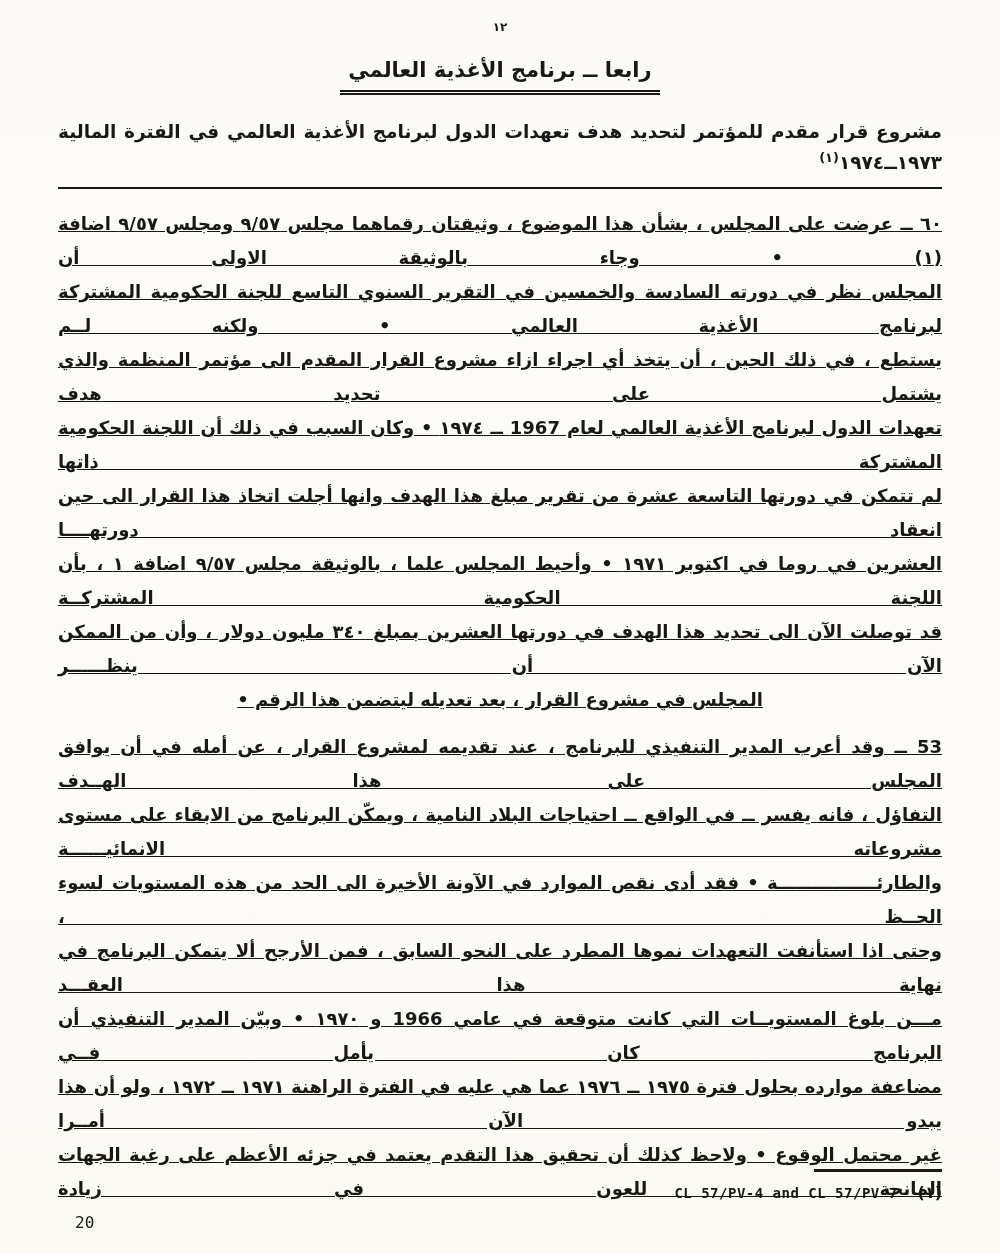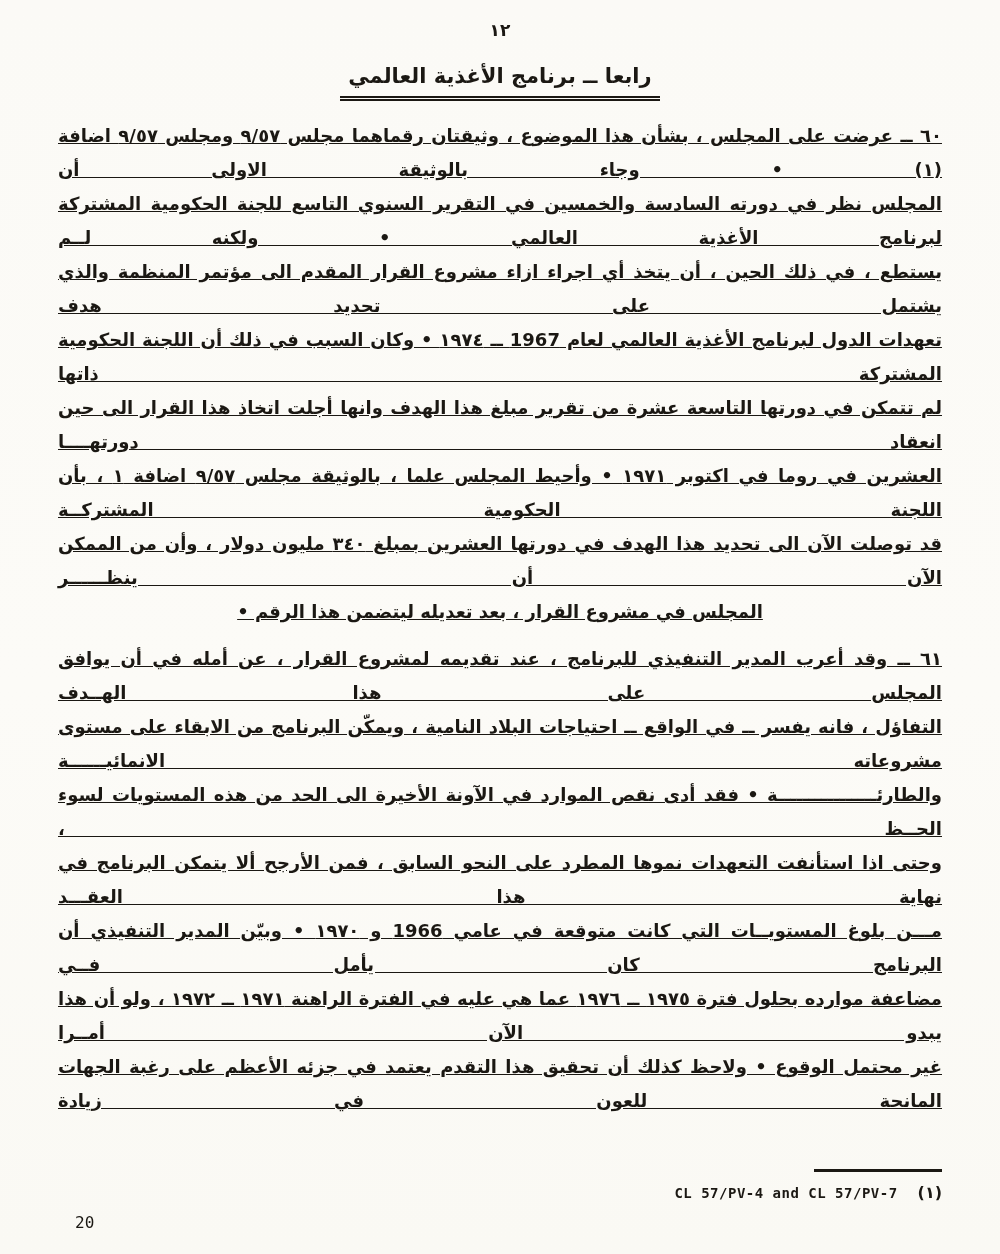--- a/index.html
+++ b/index.html
@@ -14,21 +14,21 @@
     background:linear-gradient(180deg,#fbfaf6 0%,#fcfbf7 55%,#faf9f4 100%);
     color:#1b1813;
     direction:rtl;
     box-sizing:border-box;
     padding:14px 58px 0 58px;
     font-weight:700;
     overflow:hidden;
   }
   .page-num-top{
     text-align:center;
-    font-size:17px;
+    font-size:12px;
     letter-spacing:2px;
     margin-top:6px;
   }
   .title-wrap{ text-align:center; margin-top:24px; }
   .title{
     display:inline-block;
     font-size:21px;
     padding:0 8px 8px 8px;
     border-bottom:5px double #1b1813;
   }
@@ -94,36 +94,37 @@
 <body>
 
 <div class="page">
 
   <div class="page-num-top">١٢</div>
 
   <div class="title-wrap">
     <span class="title">رابعا ــ برنامج الأغذية العالمي</span>
   </div>
 
+  <div class="subtitle-wrap"><span>مشروع قرار مقدم للمؤتمر لتحديد هدف تعهدات الدول لبرنامج الأغذية العالمي في الفترة المالية ١٩٧٣ــ١٩٧٤</span><sup>(١)</sup></div>
 
   <div class="body">
 
     <div class="para">
       <div class="line">٦٠ ــ  عرضت على المجلس ، بشأن هذا الموضوع ، وثيقتان رقماهما مجلس ٩/٥٧ ومجلس ٩/٥٧ اضافة (١) • وجاء بالوثيقة الاولى أن</div>
       <div class="line">المجلس نظر في دورته السادسة والخمسين في التقرير السنوي التاسع للجنة الحكومية المشتركة لبرنامج الأغذية العالمي • ولكنه لــم</div>
       <div class="line">يستطع ، في ذلك الحين ، أن يتخذ أي اجراء ازاء مشروع القرار المقدم الى مؤتمر المنظمة والذي يشتمل على تحديد هدف</div>
       <div class="line">تعهدات الدول لبرنامج الأغذية العالمي لعام 1967 ــ ١٩٧٤ •  وكان السبب في ذلك أن اللجنة الحكومية المشتركة ذاتها</div>
       <div class="line">لم تتمكن في دورتها التاسعة عشرة من تقرير مبلغ هذا الهدف وانها أجلت اتخاذ هذا القرار الى حين انعقاد دورتهــــا</div>
       <div class="line">العشرين في روما في اكتوبر ١٩٧١ •  وأحيط المجلس علما ، بالوثيقة مجلس ٩/٥٧ اضافة ١ ، بأن اللجنة الحكومية المشتركــة</div>
       <div class="line">قد توصلت الآن الى تحديد هذا الهدف في دورتها العشرين بمبلغ ٣٤٠ مليون دولار ، وأن من الممكن الآن أن ينظــــــر</div>
       <div class="line center">المجلس في مشروع القرار ، بعد تعديله ليتضمن هذا الرقم •</div>
     </div>
 
     <div class="para">
-      <div class="line">٦١ ــ  وقد أعرب المدير التنفيذي للبرنامج ، عند تقديمه لمشروع القرار ، عن أمله في أن يوافق المجلس على هذا الهــدف</div>
+      <div class="line">53 ــ  وقد أعرب المدير التنفيذي للبرنامج ، عند تقديمه لمشروع القرار ، عن أمله في أن يوافق المجلس على هذا الهــدف</div>
       <div class="line">التفاؤل ، فانه يفسر ــ في الواقع ــ احتياجات البلاد النامية ، ويمكّن البرنامج من الابقاء على مستوى مشروعاته الانمائيــــــة</div>
       <div class="line">والطارئــــــــــــــــة •  فقد أدى نقص الموارد في الآونة الأخيرة الى الحد من هذه المستويات لسوء الحــظ ،</div>
       <div class="line">وحتى اذا استأنفت التعهدات نموها المطرد على النحو السابق ، فمن الأرجح ألا يتمكن البرنامج في نهاية هذا العقـــد</div>
       <div class="line">مـــن بلوغ المستويــات التي كانت متوقعة في عامي 1966 و ١٩٧٠ •  وبيّن المدير التنفيذي أن البرنامج كان يأمل فــي</div>
       <div class="line">مضاعفة موارده بحلول فترة ١٩٧٥ ــ ١٩٧٦ عما هي عليه في الفترة الراهنة ١٩٧١ ــ ١٩٧٢ ، ولو أن هذا يبدو الآن أمــرا</div>
       <div class="line">غير محتمل الوقوع •  ولاحظ كذلك أن تحقيق هذا التقدم يعتمد في جزئه الأعظم على رغبة الجهات المانحة للعون في زيادة</div>
 
     </div>
 
   </div>

